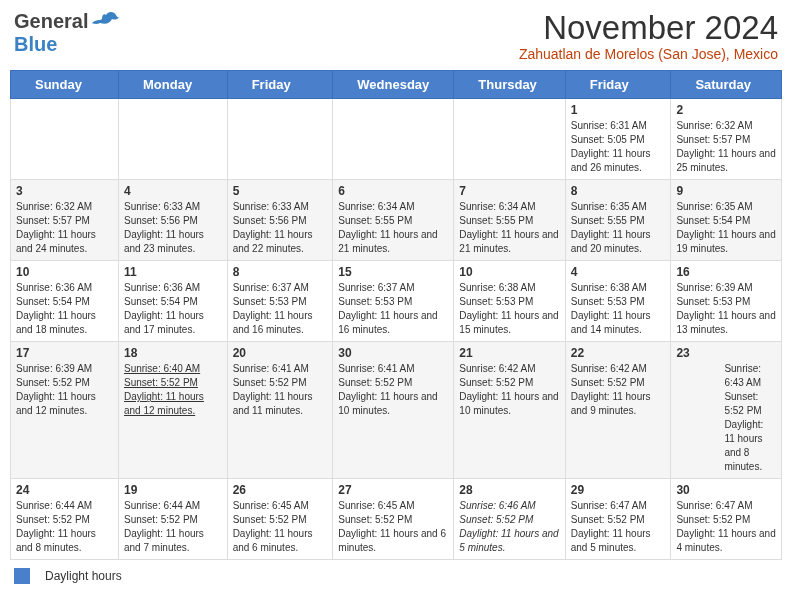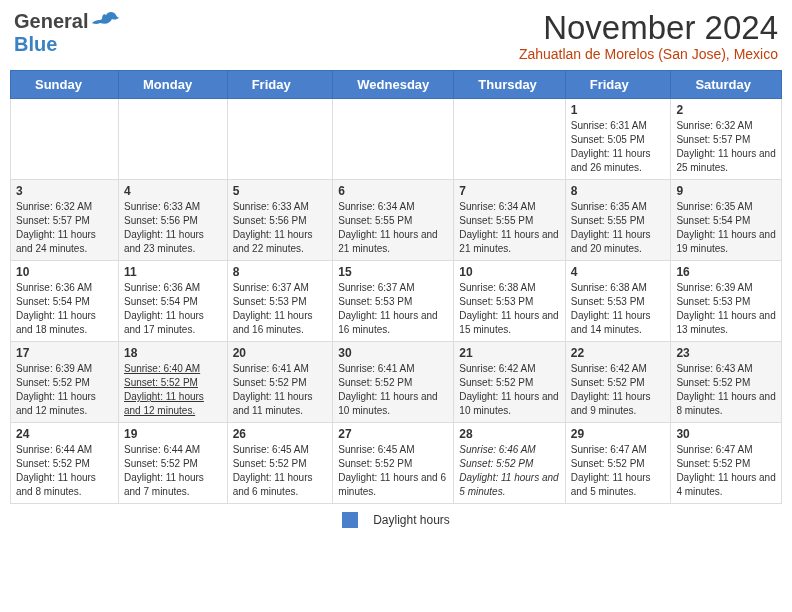--- a/index.html
+++ b/index.html
@@ -73,21 +73,20 @@
     }
     .empty-cell {
       background: #fff !important;
     }
     .footer {
       display: flex;
       align-items: center;
       margin-top: 8px;
       padding: 0 4px;
       gap: 15px;
-      justify-content: center;
     }
     .legend-box {
       width: 16px;
       height: 16px;
       background: #4a7fcb;
       display: inline-block;
     }
     .legend-text {
       font-size: 12px;
       color: #333;
@@ -282,21 +281,21 @@
 Daylight: 11 hours and 10 minutes.</div>
         </td>
         <td>
           <div class="day-num">22</div>
           <div class="day-info" style="white-space: pre-line;">Sunrise: 6:42 AM
 Sunset: 5:52 PM
 Daylight: 11 hours and 9 minutes.</div>
         </td>
         <td>
           <div class="day-num">23</div>
-          <div class="day-info" style="white-space: pre-line;">Sunrise: 6:43 AM
+          <div class="day-info" style="white-space: pre-line; margin-left: 48px;">Sunrise: 6:43 AM
 Sunset: 5:52 PM
 Daylight: 11 hours and 8 minutes.</div>
         </td>
       </tr>
       <tr>
         <td>
           <div class="day-num">24</div>
           <div class="day-info" style="white-space: pre-line;">Sunrise: 6:44 AM
 Sunset: 5:52 PM
 Daylight: 11 hours and 8 minutes.</div>

